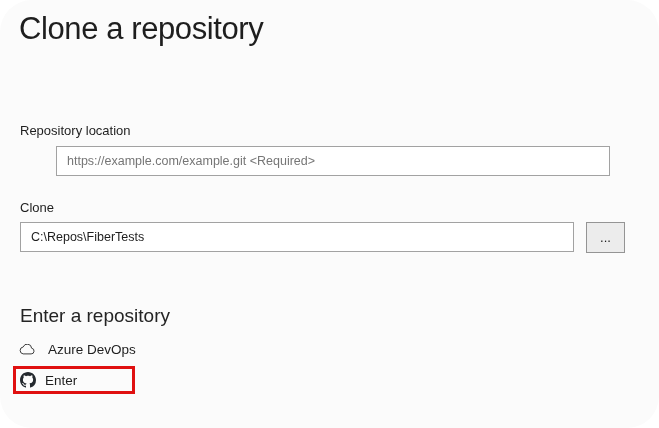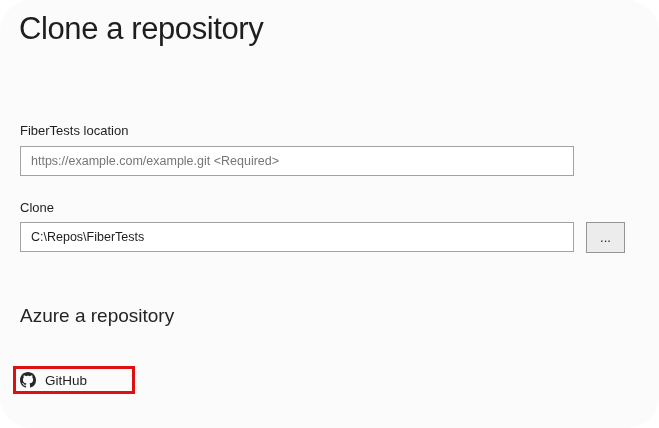--- a/index.html
+++ b/index.html
@@ -47,21 +47,21 @@
     box-sizing: border-box;
     border: 1px solid var(--input-border, #a2a2a2);
     background: var(--input-bg, #ffffff);
     font-family: inherit;
     font-size: 12.5px;
     color: var(--text-primary, #1e1e1e);
     padding: 0 10px;
     outline: none;
   }
   .text-input::placeholder { color: var(--placeholder, #767676); opacity: 1; }
-  .url-input { top: 146px; }
+  .url-input { top: 146px; margin-left: 36px; }
   .path-input { top: 222px; }
   .browse-btn {
     position: absolute;
     left: 586px;
     top: 222px;
     width: 39px;
     height: 31px;
     box-sizing: border-box;
     background: var(--button-bg, #ececec);
     border: 1px solid var(--button-border, #949494);
@@ -105,35 +105,43 @@
   }
 </style>
 </head>
 <body>
 
 <div class="page">
 
   <h1 class="page-title">Clone a repository</h1>
 
 
-  <span class="field-label repo-location-label">FiberTests location</span>
+  <span class="field-label repo-location-label">Repository location</span>
   <input class="text-input url-input" type="text" placeholder="https://example.com/example.git &lt;Required&gt;" style="">
 
   <span class="field-label path-label">Clone</span>
   <input class="text-input path-input" type="text" value="C:\Repos\FiberTests" style="">
 
   <button class="browse-btn">...</button>
 
-  <h2 class="section-heading browse-heading">Azure a repository</h2>
+  <h2 class="section-heading browse-heading">Enter a repository</h2>
 
+  <div class="repo-item azure-item">
+    <span class="icon">
+      <svg width="16" height="11" viewBox="0 0 24 16" aria-hidden="true">
+        <path d="M6.2 14.6h12a4.3 4.3 0 0 0 .7-8.55A6.5 6.5 0 0 0 6.3 4.2 5.25 5.25 0 0 0 6.2 14.6z" fill="none" stroke="#3c3c3c" stroke-width="1.5" stroke-linejoin="round"></path>
+      </svg>
+    </span>
+    <span class="item-label">Azure DevOps</span>
+  </div>
 
   <div class="highlight-box">
     <div class="repo-item github-item">
       <span class="icon">
         <svg width="16" height="16" viewBox="0 0 16 16" aria-hidden="true">
           <path fill="#24292e" fill-rule="evenodd" d="M8 0C3.58 0 0 3.58 0 8c0 3.54 2.29 6.53 5.47 7.59.4.07.55-.17.55-.38 0-.19-.01-.82-.01-1.49-2.01.37-2.53-.49-2.69-.94-.09-.23-.48-.94-.82-1.13-.28-.15-.68-.52-.01-.53.63-.01 1.08.58 1.23.82.72 1.21 1.87.87 2.33.66.07-.52.28-.87.51-1.07-1.78-.2-3.64-.89-3.64-3.95 0-.87.31-1.59.82-2.15-.08-.2-.36-1.02.08-2.12 0 0 .67-.21 2.2.82.64-.18 1.32-.27 2-.27s1.36.09 2 .27c1.53-1.04 2.2-.82 2.2-.82.44 1.1.16 1.92.08 2.12.51.56.82 1.27.82 2.15 0 3.07-1.87 3.75-3.65 3.95.29.25.54.73.54 1.48 0 1.07-.01 1.93-.01 2.2 0 .21.15.46.55.38A8.01 8.01 0 0 0 16 8c0-4.42-3.58-8-8-8z"></path>
         </svg>
       </span>
-      <span class="item-label">GitHub</span>
+      <span class="item-label">Enter</span>
     </div>
   </div>
 
 </div>
 
 </body></html>

